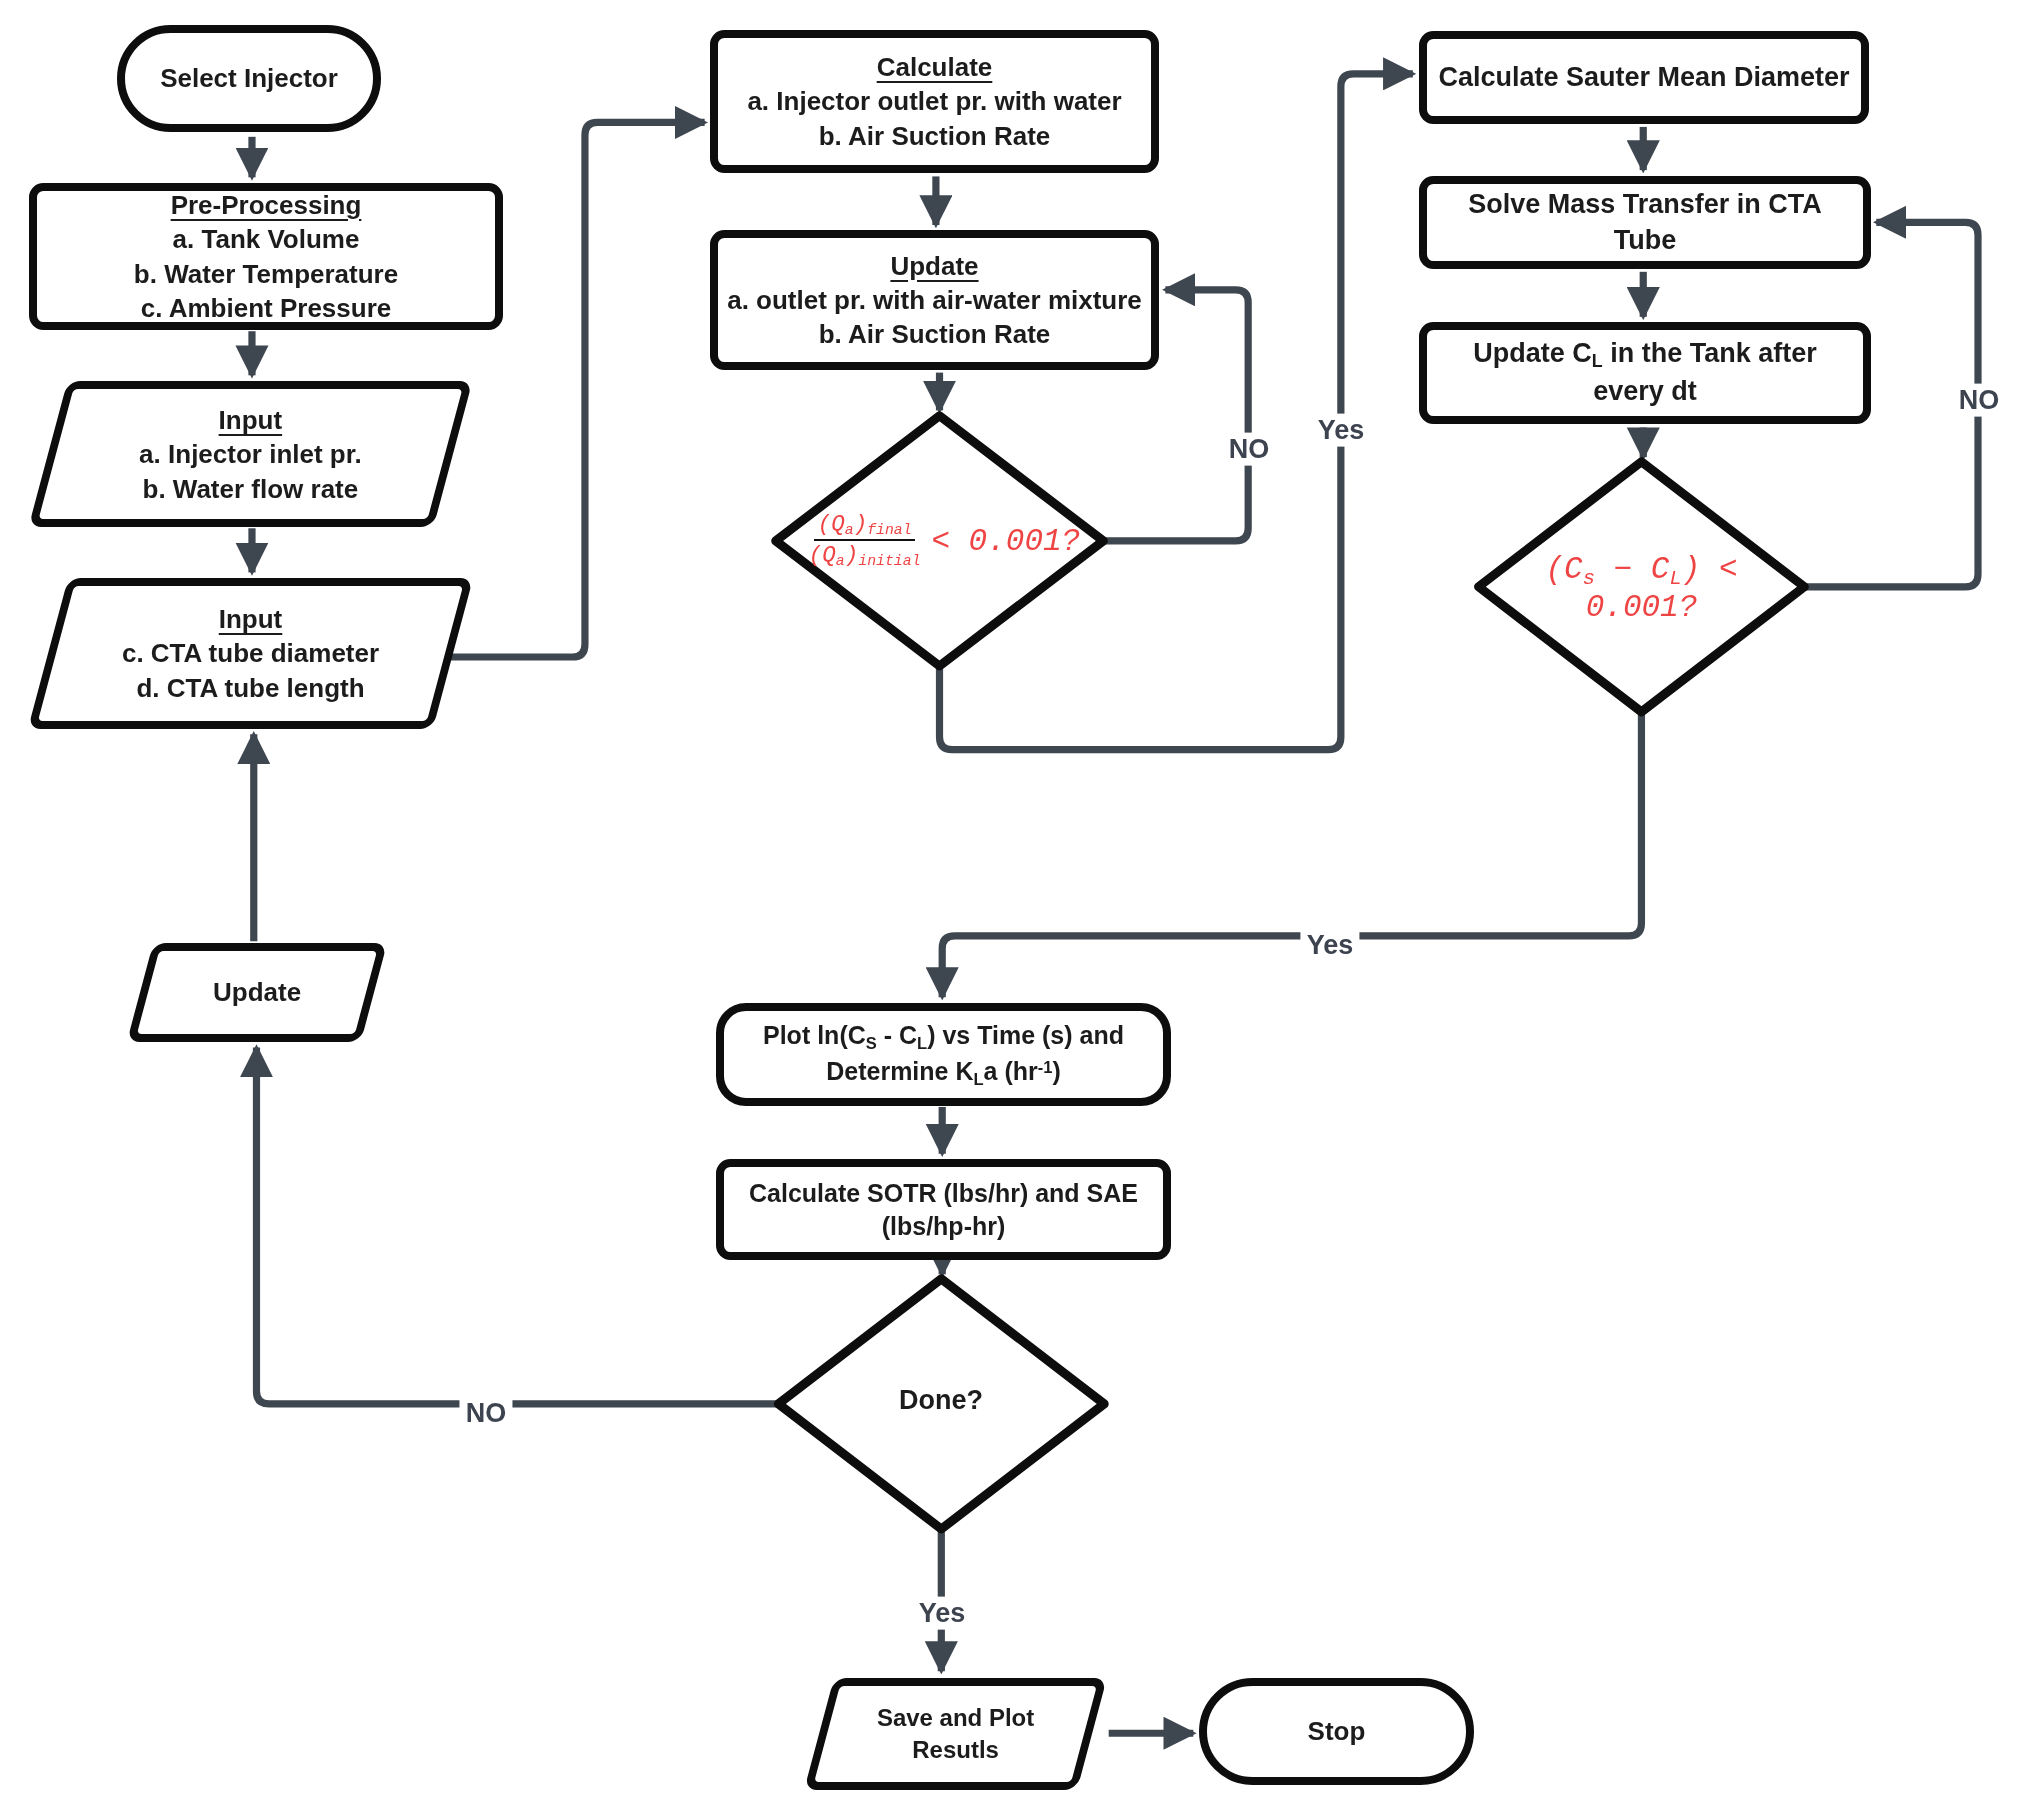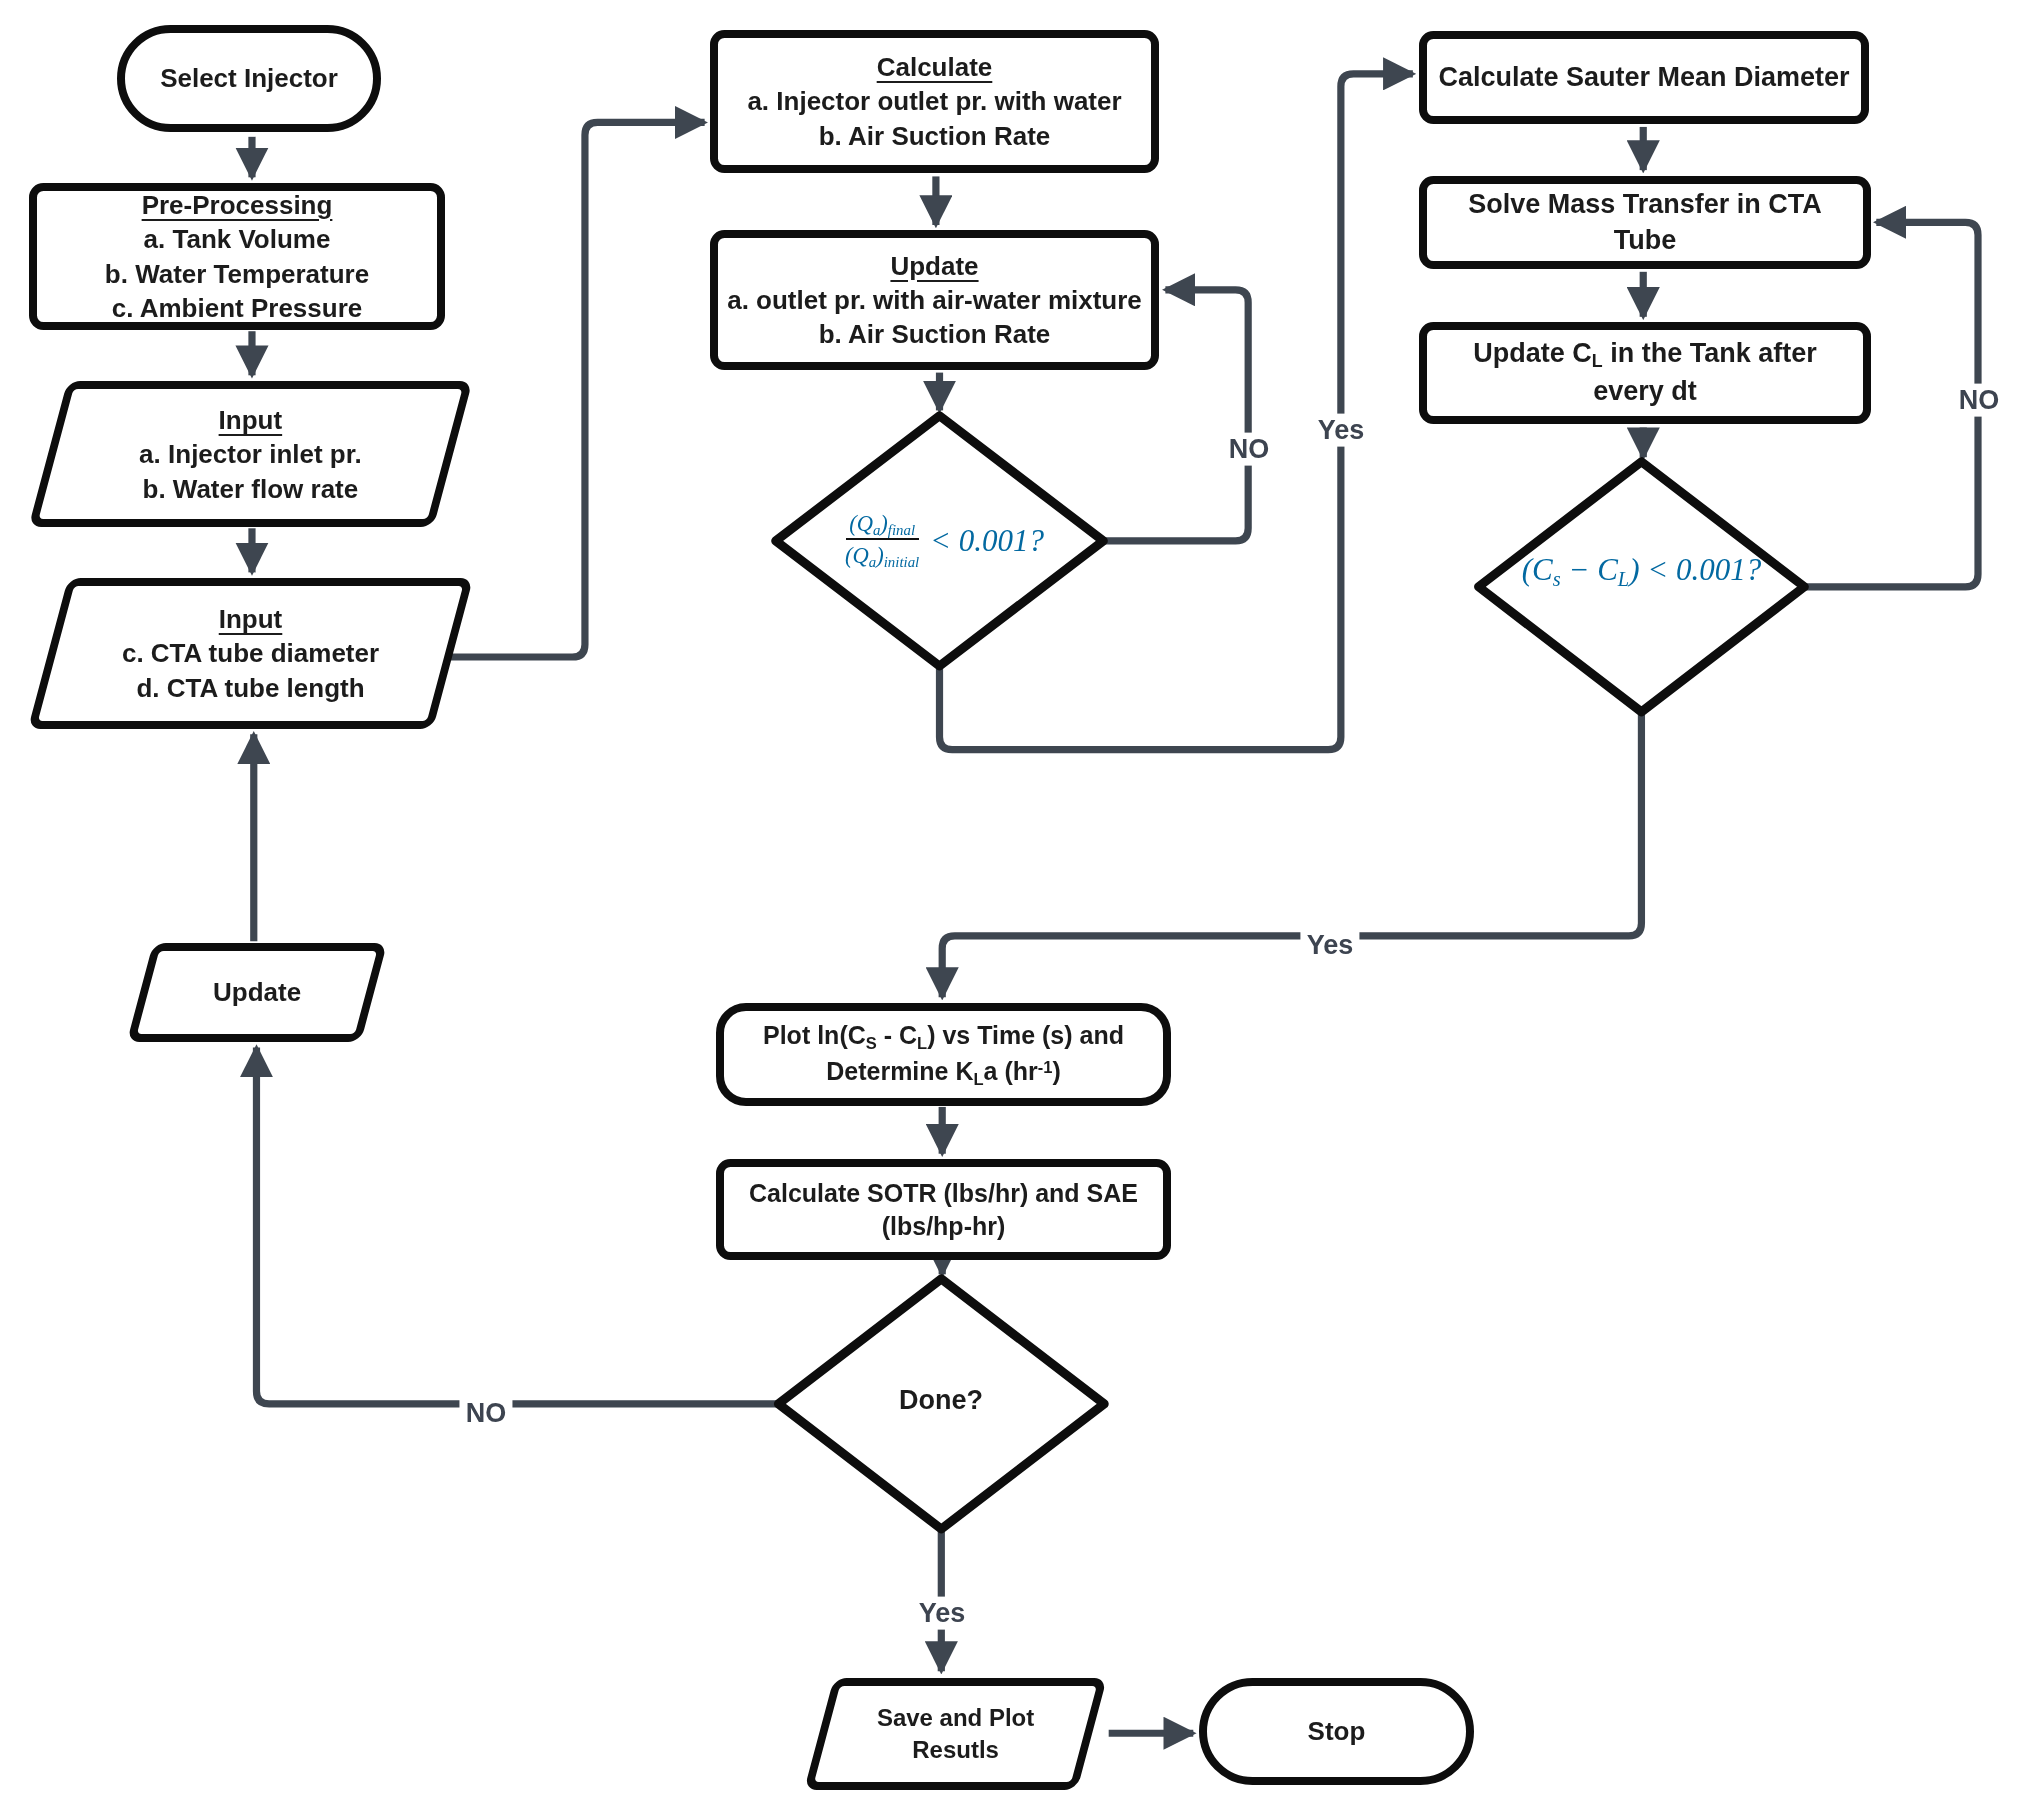--- a/index.html
+++ b/index.html
@@ -15,36 +15,36 @@
   .node{position:absolute;box-sizing:border-box;background:#fff;border:8px solid var(--border);
         display:flex;flex-direction:column;justify-content:center;align-items:center;
         text-align:center;font-weight:bold;font-size:26px;line-height:1.32;padding:3.6px 9px;}
   .terminator{border-radius:56px;}
   .process{border-radius:14.4px;}
   .io{border-radius:12.6px;transform:skewX(-15deg);}
   .io .inner{transform:skewX(15deg);width:100%;}
   .title{text-decoration:underline;text-underline-offset:4.5px;}
   .rightbox{font-size:27px;}
 
-  .dtext{position:absolute;text-align:center;font-family:Liberation Serif, serif;
-         font-style:italic;color:#0369a1;}
+  .dtext{position:absolute;text-align:center;font-family:Liberation Mono, monospace;
+         font-style:italic;color:#ef4444;}
   .dtext sub,.dtext sup{font-style:italic;}
   sub{font-size:.66em;vertical-align:-0.28em;}
   sup{font-size:.66em;vertical-align:0.45em;}
   .frac{display:inline-block;vertical-align:middle;font-size:22.5px;line-height:1.15;}
   .frac .num{border-bottom:2.7px solid #111;padding:0 3.6px 1.8px 3.6px;}
   .frac .den{padding-top:3px;}
   .cmp{font-size:31px;margin-left:10.8px;font-style:italic;}
 
   .elabel{position:absolute;transform:translate(-50%,-50%);background:var(--bg);
           color:var(--label);font-weight:bold;font-size:27px;padding:0.9px 6.3px;margin-top:11px;}
 
   
   .n-start{left:117px;top:25px;width:264px;height:107px;}
-  .n-pre{left:29px;top:183px;width:416px;height:147px;}
+  .n-pre{left:29px;top:183px;width:474px;height:147px;}
   .n-inab{left:48px;top:381px;width:405px;height:146px;}
   .n-incd{left:48px;top:578px;width:405px;height:151px;}
   .n-calc{left:710px;top:30px;width:449px;height:143px;}
   .n-upd{left:710px;top:230px;width:449px;height:140px;}
   .n-sauter{left:1419px;top:31px;width:450px;height:93px;}
   .n-solve{left:1419px;top:176px;width:452px;height:93px;}
   .n-updcl{left:1419px;top:322px;width:452px;height:102px;}
   .n-plot{left:716px;top:1003px;width:455px;height:103px;font-size:25px;border-radius:30px;}
   .n-sotr{left:716px;top:1159px;width:455px;height:101px;font-size:25px;}
   .n-updleft{left:140px;top:943px;width:234px;height:99px;}

